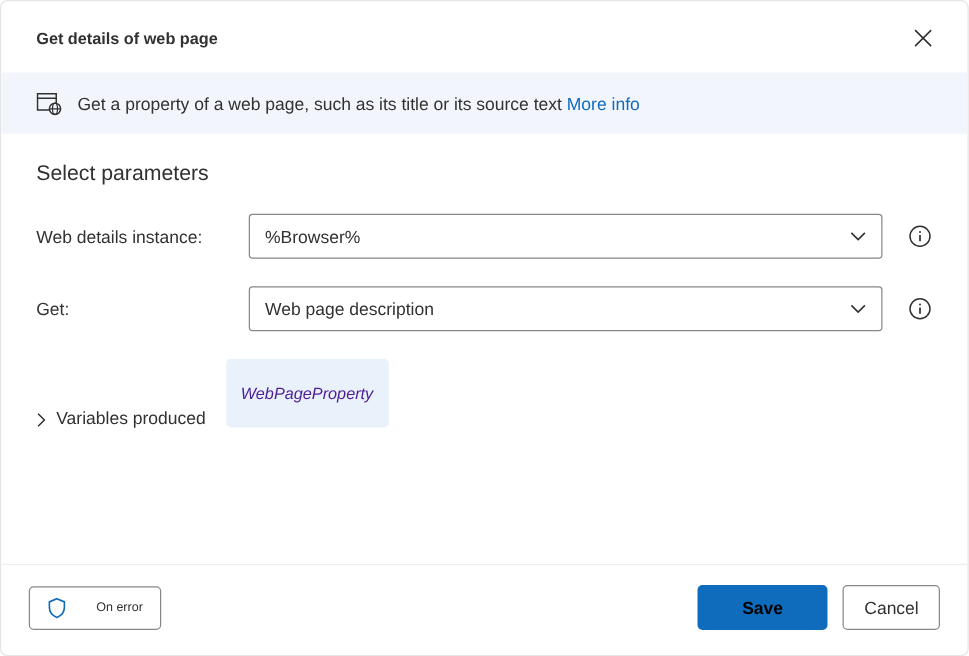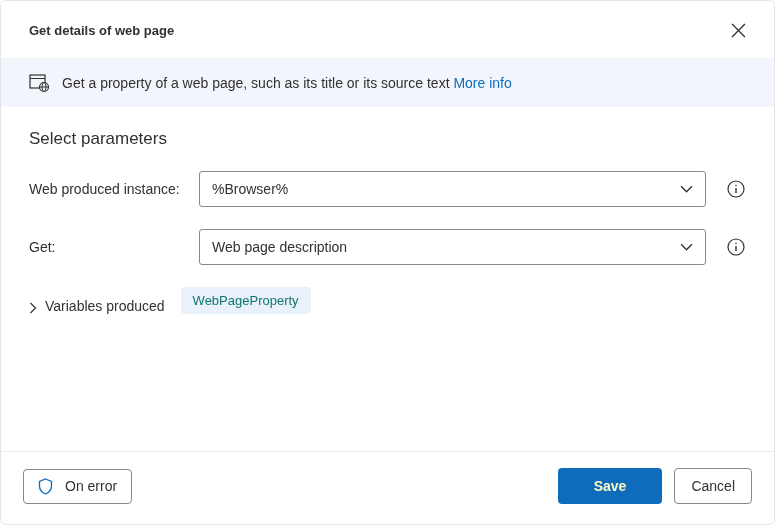--- a/index.html
+++ b/index.html
@@ -119,52 +119,53 @@
     .chevron-right {
       cursor: pointer;
     }
     .variables-label {
       font-size: 14px;
       color: #323130;
       margin-right: 8px;
     }
     .variable-pill {
       background: #e9f1fb;
-      color: #0f766e;
+      color: #4c1d95;
       font-size: 13px;
-      padding: 6px 12px;
-      border-radius: 4px;
-      cursor: pointer;
+      padding: 20px 12px;
+      border-radius: 4px;
+      cursor: pointer;
+      font-style: italic;
     }
     .footer {
       display: flex;
       align-items: center;
       justify-content: space-between;
       padding: 16px 22px 20px 22px;
       border-top: 1px solid #ededed;
     }
     .on-error-btn {
       display: flex;
       align-items: center;
-      gap: 12px;
+      gap: 24px;
       background: #ffffff;
       border: 1px solid #8a8886;
       border-radius: 4px;
       padding: 8px 14px;
-      font-size: 14px;
+      font-size: 10px;
       color: #323130;
       cursor: pointer;
     }
     .footer-right {
       display: flex;
       gap: 12px;
     }
     .save-btn {
       background: #0f6cbd;
-      color: #fef9c3;
+      color: #000000;
       border: none;
       border-radius: 4px;
       padding: 9px 36px;
       font-size: 14px;
       font-weight: 600;
       cursor: pointer;
     }
     .cancel-btn {
       background: #ffffff;
       color: #323130;
@@ -197,21 +198,21 @@
   </svg>
   <div class="info-text">
     <span>Get a property of a web page, such as its title or its source text </span><a class="more-info-link">More info</a>
   </div>
 </div>
 
 <div class="content">
   <div class="section-title">Select parameters</div>
 
   <div class="field-row">
-    <div class="field-label">Web produced instance:</div>
+    <div class="field-label">Web details instance:</div>
     <div class="field-input-wrap">
       <div class="field-select">
         <span>%Browser%</span>
         <svg class="chevron-down" width="13" height="8" viewBox="0 0 12 7" fill="none">
           <path d="M1 1L6 6L11 1" stroke="#323130" stroke-width="1.2" fill="none"></path>
         </svg>
       </div>
     </div>
     <div class="info-icon">
       <svg width="18" height="18" viewBox="0 0 18 18" fill="none">

